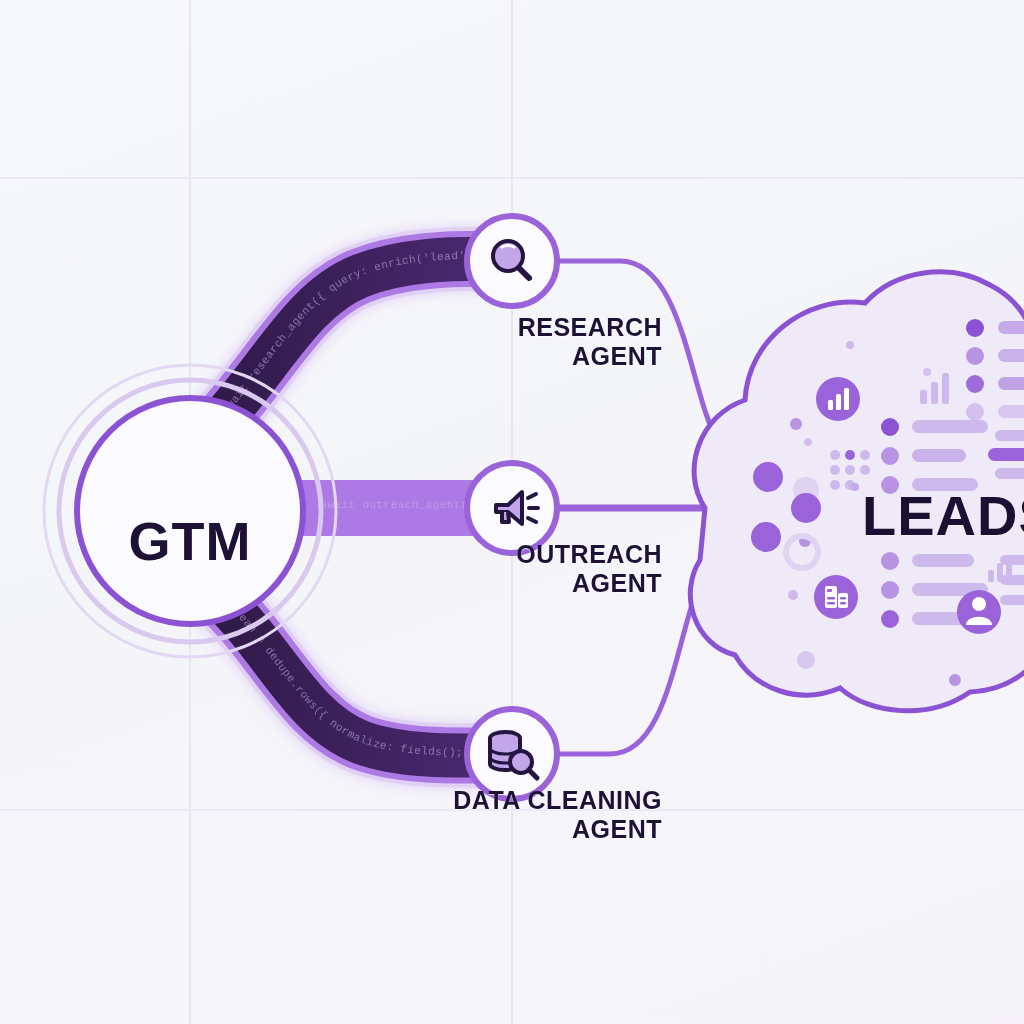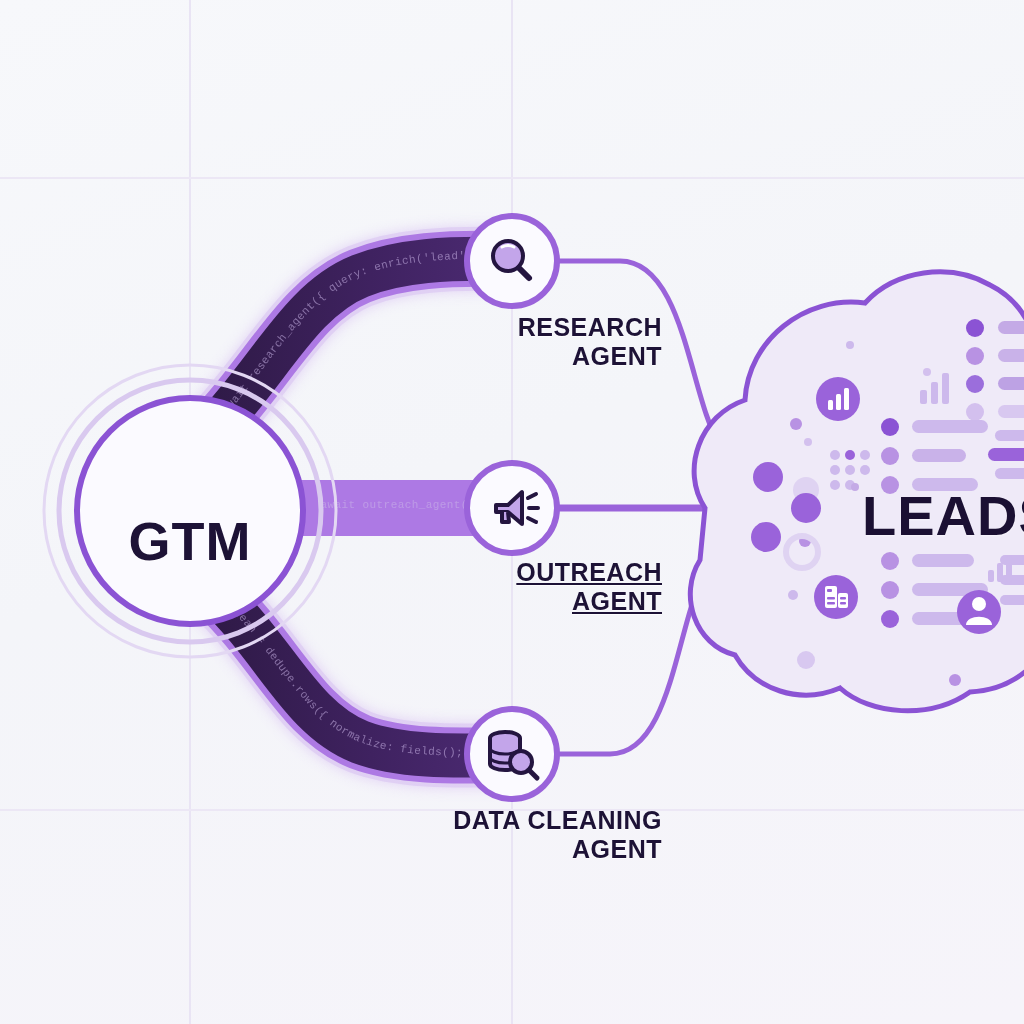--- a/index.html
+++ b/index.html
@@ -309,18 +309,18 @@
         <path d="M-22 -6 A15 6 0 0 0 8 -6" fill="none" stroke="#241540" stroke-width="3"></path>
         <path d="M-22 3 A15 6 0 0 0 8 3" fill="none" stroke="#241540" stroke-width="3"></path>
         <circle cx="9" cy="8" r="11" fill="#c3a5ea" stroke="#241540" stroke-width="4"></circle>
         <line x1="17" y1="16" x2="25" y2="24" stroke="#241540" stroke-width="5" stroke-linecap="round"></line>
       </g>
     </g>
   </svg>
 
   <div class="node-label" style="left:362px; top:313px; width:300px;">RESEARCH
 AGENT</div>
-  <div class="node-label" style="left:362px; top:558px; width:300px;text-decoration:underline;">OUTREACH
+  <div class="node-label" style="left:362px; top:540px; width:300px;">OUTREACH
 AGENT</div>
-  <div class="node-label" style="left:362px; top:806px; width:300px;">DATA CLEANING
+  <div class="node-label" style="left:362px; top:786px; width:300px;">DATA CLEANING
 AGENT</div>
 
 </div>
 
 </body></html>

